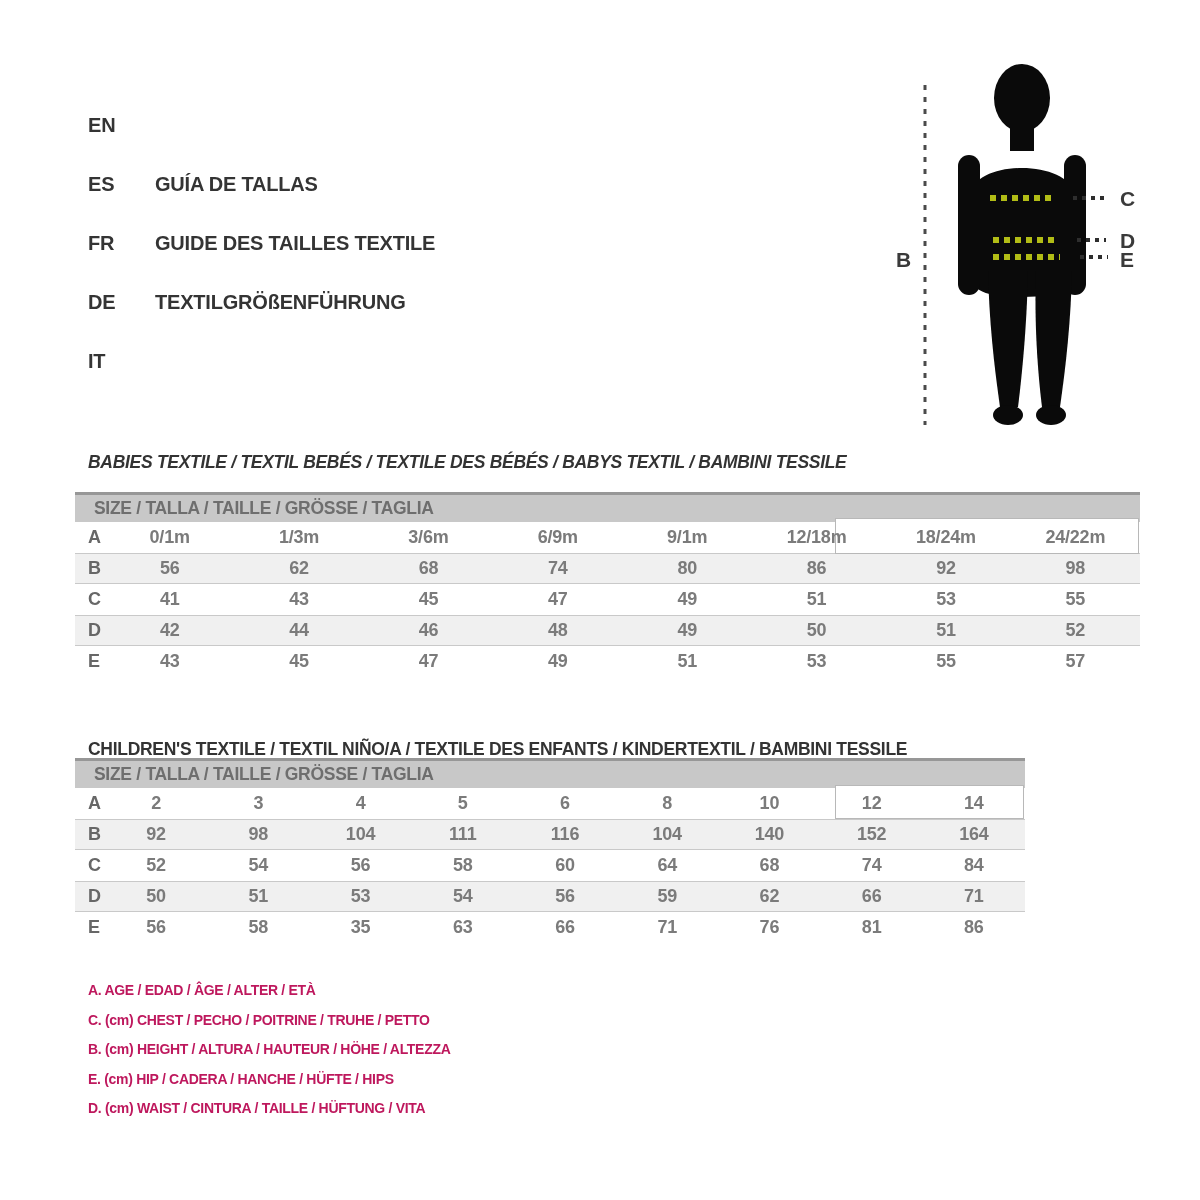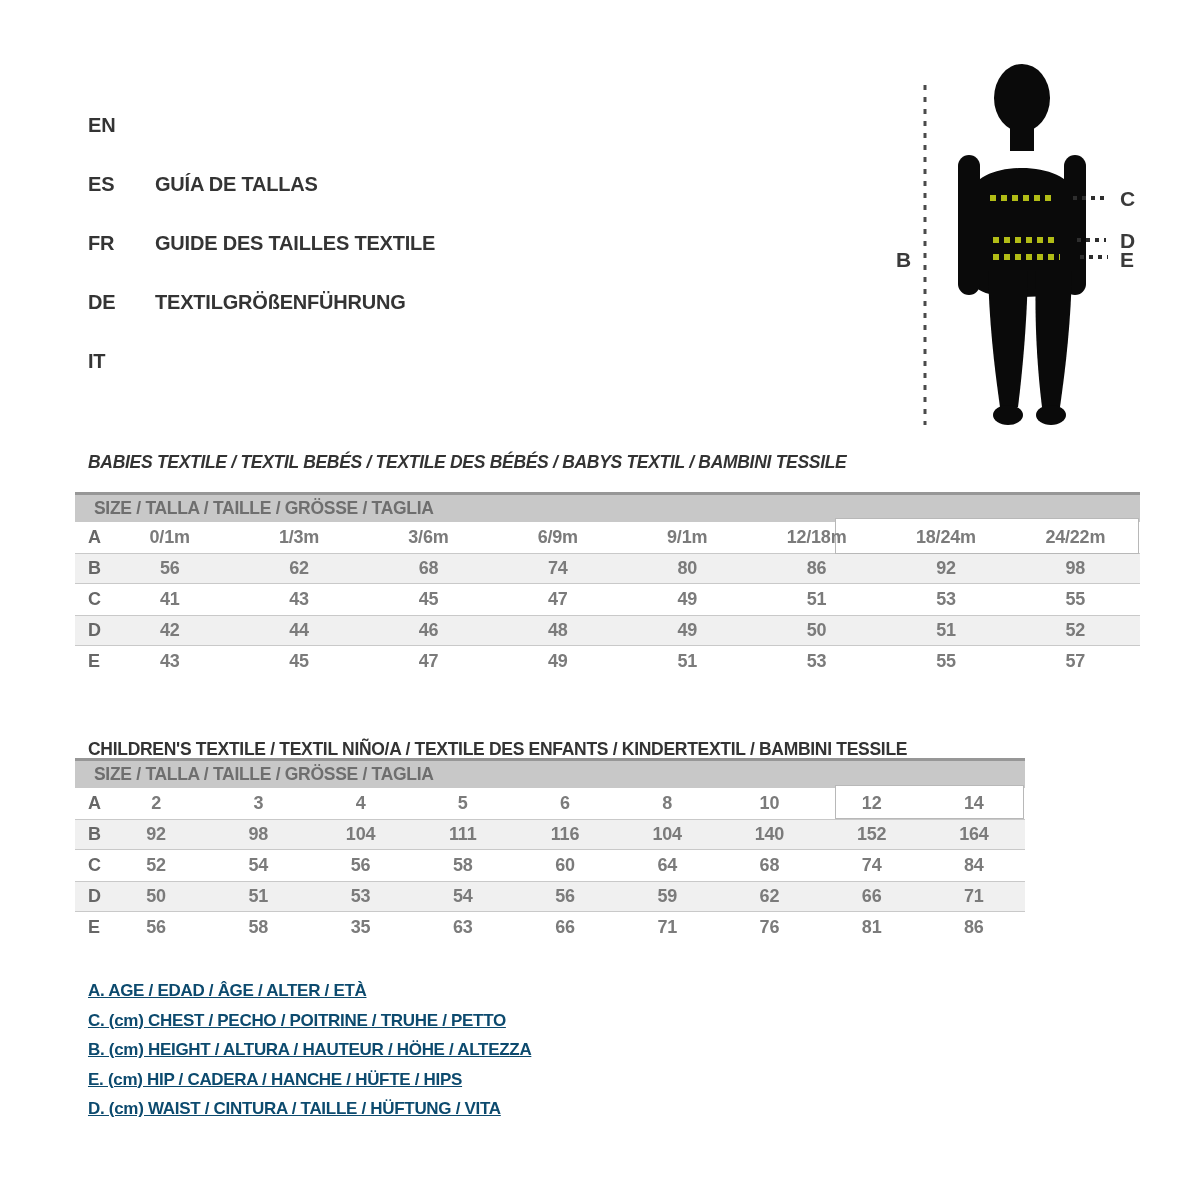--- a/index.html
+++ b/index.html
@@ -39,21 +39,21 @@
   .rlabel{width:30px;padding-left:13px;box-sizing:border-box;color:#676767;flex:none;}
   .cell{flex:1;text-align:center;}
 
   
   .hl-box{background:#ffffff;border:1px solid #b8b8b8;box-sizing:border-box;z-index:1;}
   #babies-highlight{left:835px;top:518px;width:304px;height:36px;}
   #children-highlight{left:835px;top:785px;width:189px;height:34px;}
 
   
   #legend-block{left:88px;top:976px;}
-  .legend-line{height:29.5px;line-height:29.5px;font-size:17px;color:#0c4a6e;letter-spacing:-0.3px;text-decoration:underline;}
+  .legend-line{height:29.5px;line-height:29.5px;font-size:14px;color:#be185d;letter-spacing:-0.3px;}
 </style>
 </head>
 <body>
 
 <div class="abs" id="lang-block">
   <div class="lang-row">
     <span class="lang-code">EN</span>
   </div>
   <div class="lang-row">
     <span class="lang-code">ES</span>

